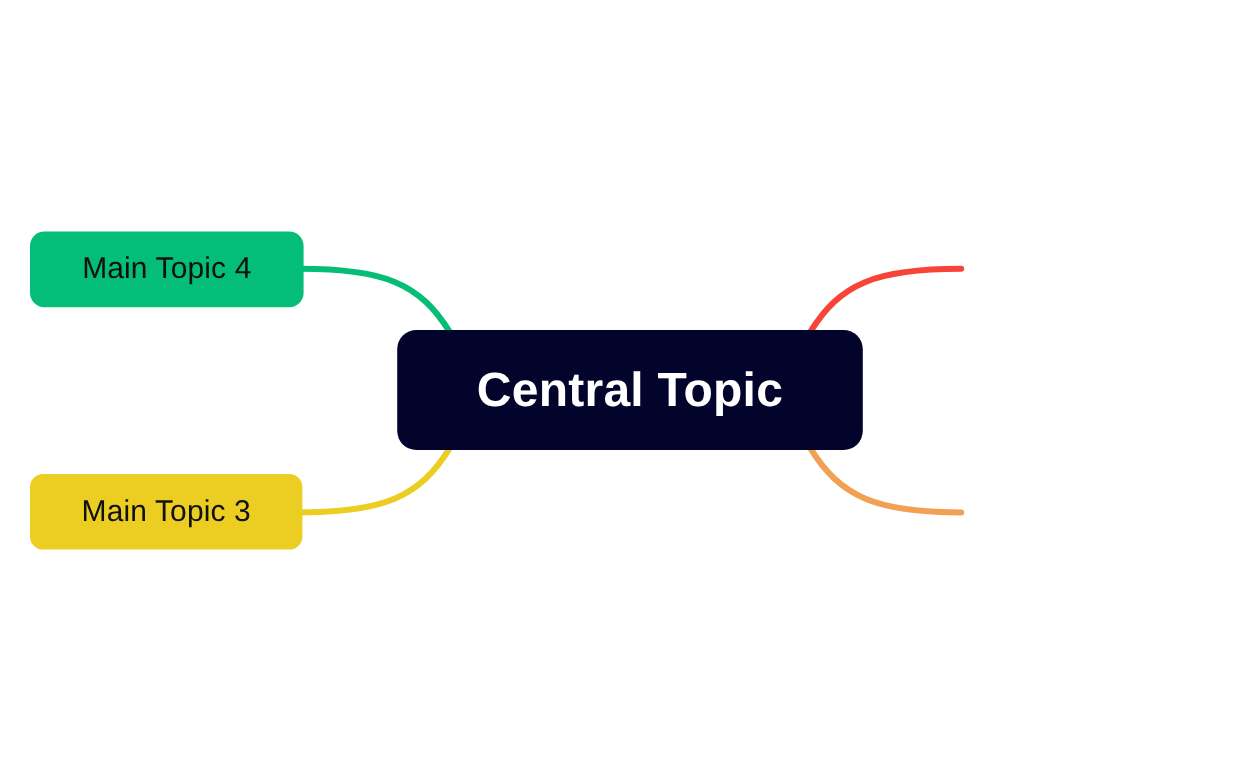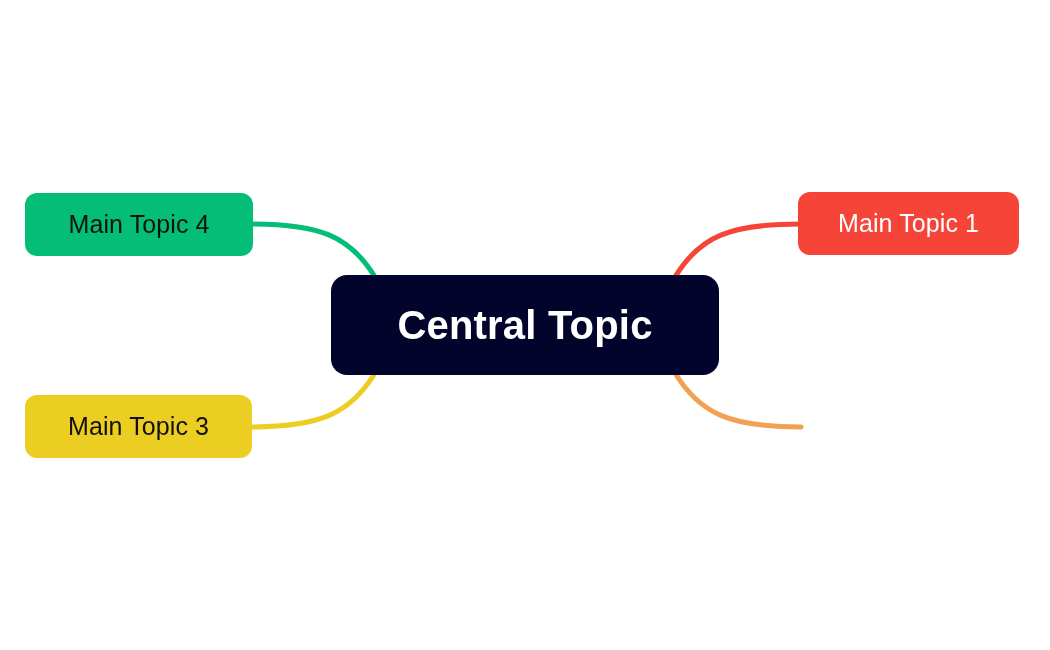--- a/index.html
+++ b/index.html
@@ -90,20 +90,21 @@
     width: 225px;
     background: #f2a154;
   }
   #node-topic-2 .node-label { color: #111111; }
 
   #node-topic-3 {
     left: 25px;
     top: 395px;
     width: 227px;
     background: #eccd22;
+    border-radius: 11px;
   }
   #node-topic-3 .node-label { color: #111111; }
 
   #node-topic-4 {
     left: 25px;
     top: 193px;
     width: 228px;
     background: #04be78;
   }
   #node-topic-4 .node-label { color: #111111; }
@@ -121,23 +122,20 @@
 
     <path d="M 249 427 C 320 427 350 414 375 373" fill="none" stroke="#eccd22" stroke-width="5" stroke-linecap="round"></path>
 
     <path d="M 675 373 C 700 414 730 427 801 427" fill="none" stroke="#f2a154" stroke-width="5" stroke-linecap="round"></path>
   </svg>
 
   <div class="node" id="node-central">
     <span class="node-label">Central Topic</span>
   </div>
 
-  <div class="node node-branch" id="node-topic-1">
-    <span class="node-label">Main Topic 1</span>
-  </div>
 
 
   <div class="node node-branch" id="node-topic-3">
     <span class="node-label">Main Topic 3</span>
   </div>
 
   <div class="node node-branch" id="node-topic-4">
     <span class="node-label">Main Topic 4</span>
   </div>
 

